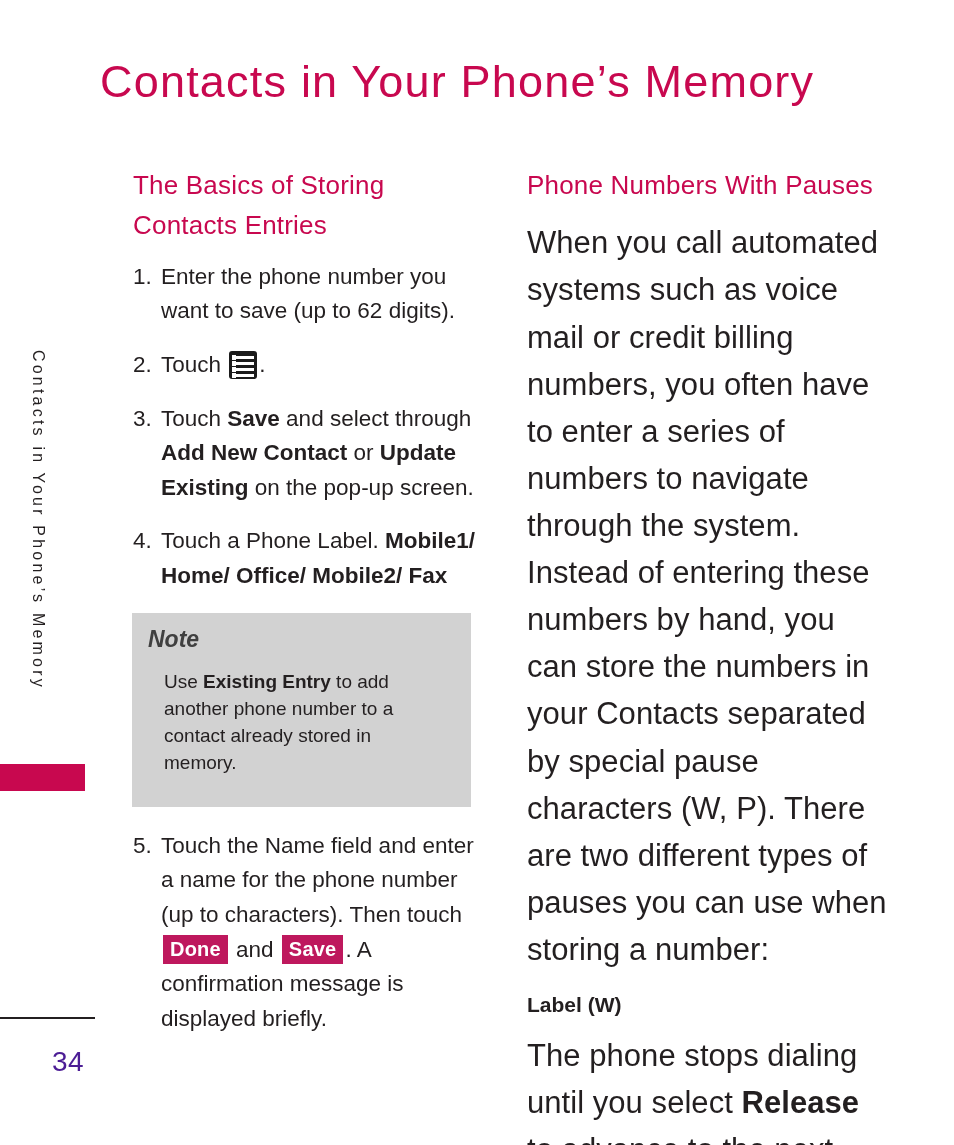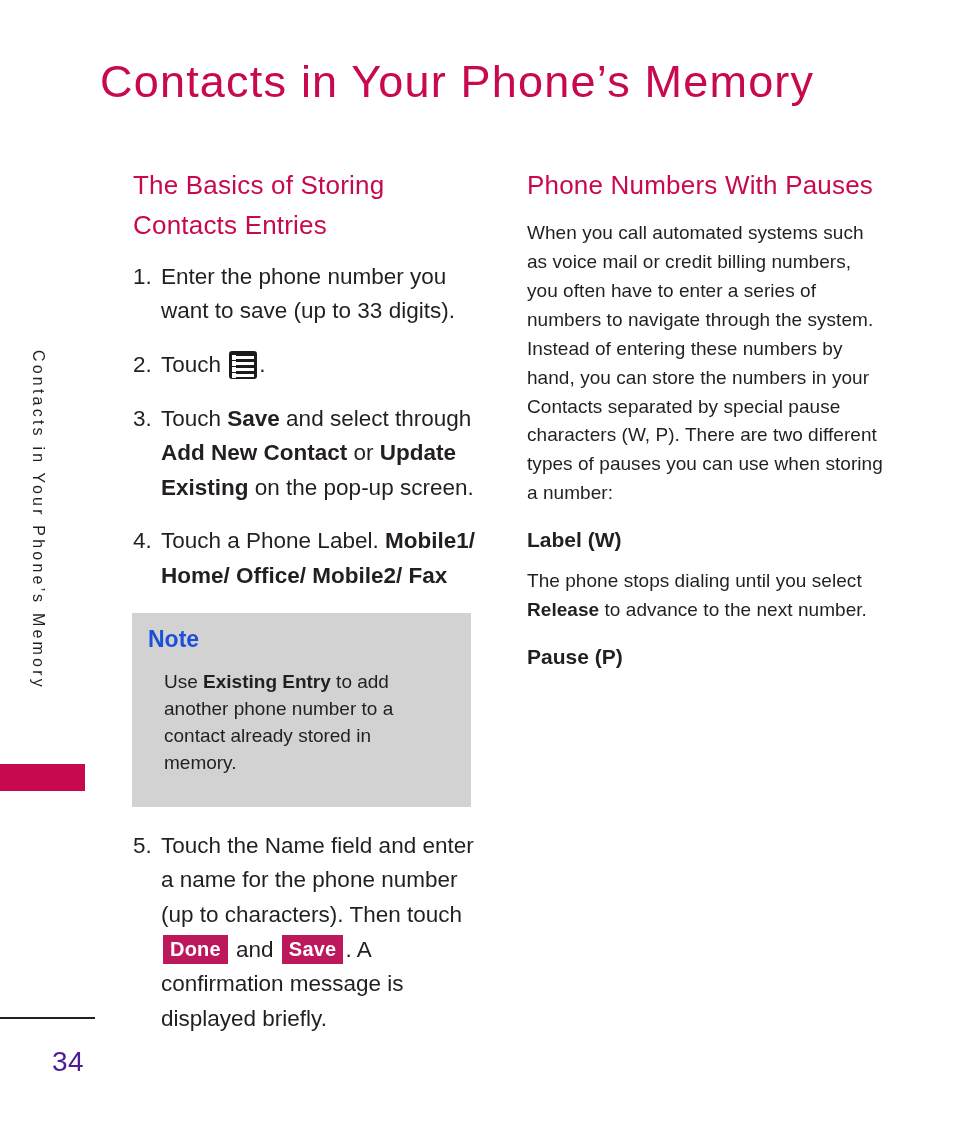--- a/index.html
+++ b/index.html
@@ -90,21 +90,21 @@
     font-size: 26px;
     font-weight: 400;
     color: #c8084f;
     line-height: 1.55;
     margin: 0 0 14px 0;
     letter-spacing: 0.2px;
   }
 
   .body-text {
     font-family: "Liberation Sans", "DejaVu Sans", sans-serif;
-    font-size: 19px;
+    font-size: 31px;
     line-height: 1.52;
     color: #231f20;
     margin: 12px 0 20px 0;
     letter-spacing: 0.05px;
   }
   .body-text:last-child { margin-bottom: 0; }
 
   .sub-heading {
     font-family: "Liberation Sans", "DejaVu Sans", sans-serif;
     font-size: 21px;
@@ -188,22 +188,23 @@
     background: #d2d2d2;
     padding: 13px 16px 14px 16px;
     margin: 4px 0 22px -1px;
     width: 339px;
     box-sizing: border-box;
   }
   .note-title {
     font-family: "Liberation Sans", "DejaVu Sans", sans-serif;
     font-size: 23px;
     font-weight: bold;
-    color: #1d4ed8;
+    color: #404040;
     margin: 0 0 6px 0;
+    font-style: italic;
   }
   .note-body {
     font-family: "Liberation Sans", "DejaVu Sans", sans-serif;
     font-size: 19px;
     line-height: 1.42;
     color: #231f20;
     margin: 16px;
   }
 </style>
 </head>
@@ -212,21 +213,21 @@
 <div class="page">
 
   <div class="page-title">Contacts in Your Phone’s Memory</div>
 
   <div class="side-tab-text">Contacts in Your Phone’s Memory</div>
   <div class="side-tab-marker"></div>
 
   <div class="col col-left">
     <h2 class="section-heading">The Basics of Storing Contacts Entries</h2>
     <ol class="steps" id="steps-list">
-        <li class="step"><span class="num">1.</span><span><span>Enter the phone number you want to save (up to 33 digits).</span></span></li>
+        <li class="step"><span class="num">1.</span><span><span>Enter the phone number you want to save (up to 62 digits).</span></span></li>
         <li class="step"><span class="num">2.</span><span><span>Touch </span><span class="menu-icon"><span class="row r1"></span><span class="row r2"></span><span class="row r3"></span><span class="row r4"></span></span><span>.</span></span></li>
         <li class="step"><span class="num">3.</span><span><span>Touch </span><b>Save</b><span> and select through </span><b>Add New Contact</b><span> or </span><b>Update Existing</b><span> on the pop-up screen.</span></span></li>
         <li class="step"><span class="num">4.</span><span><span>Touch a Phone Label. </span><b>Mobile1/ Home/ Office/ Mobile2/ Fax</b></span></li>
       </ol>
     <div class="note-box">
       <div class="note-title">Note</div>
       <p class="note-body" id="note-body"><span>Use </span><b>Existing Entry</b><span> to add another phone number to a contact already stored in memory.</span></p>
     </div>
     <ol class="steps" id="steps-list-2">
         <li class="step"><span class="num">5.</span><span><span>Touch the Name field and enter a name for the phone number (up to  characters). Then touch </span><span class="key-badge">Done</span><span> and </span><span class="key-badge">Save</span><span>. A confirmation message is displayed briefly.</span></span></li>

